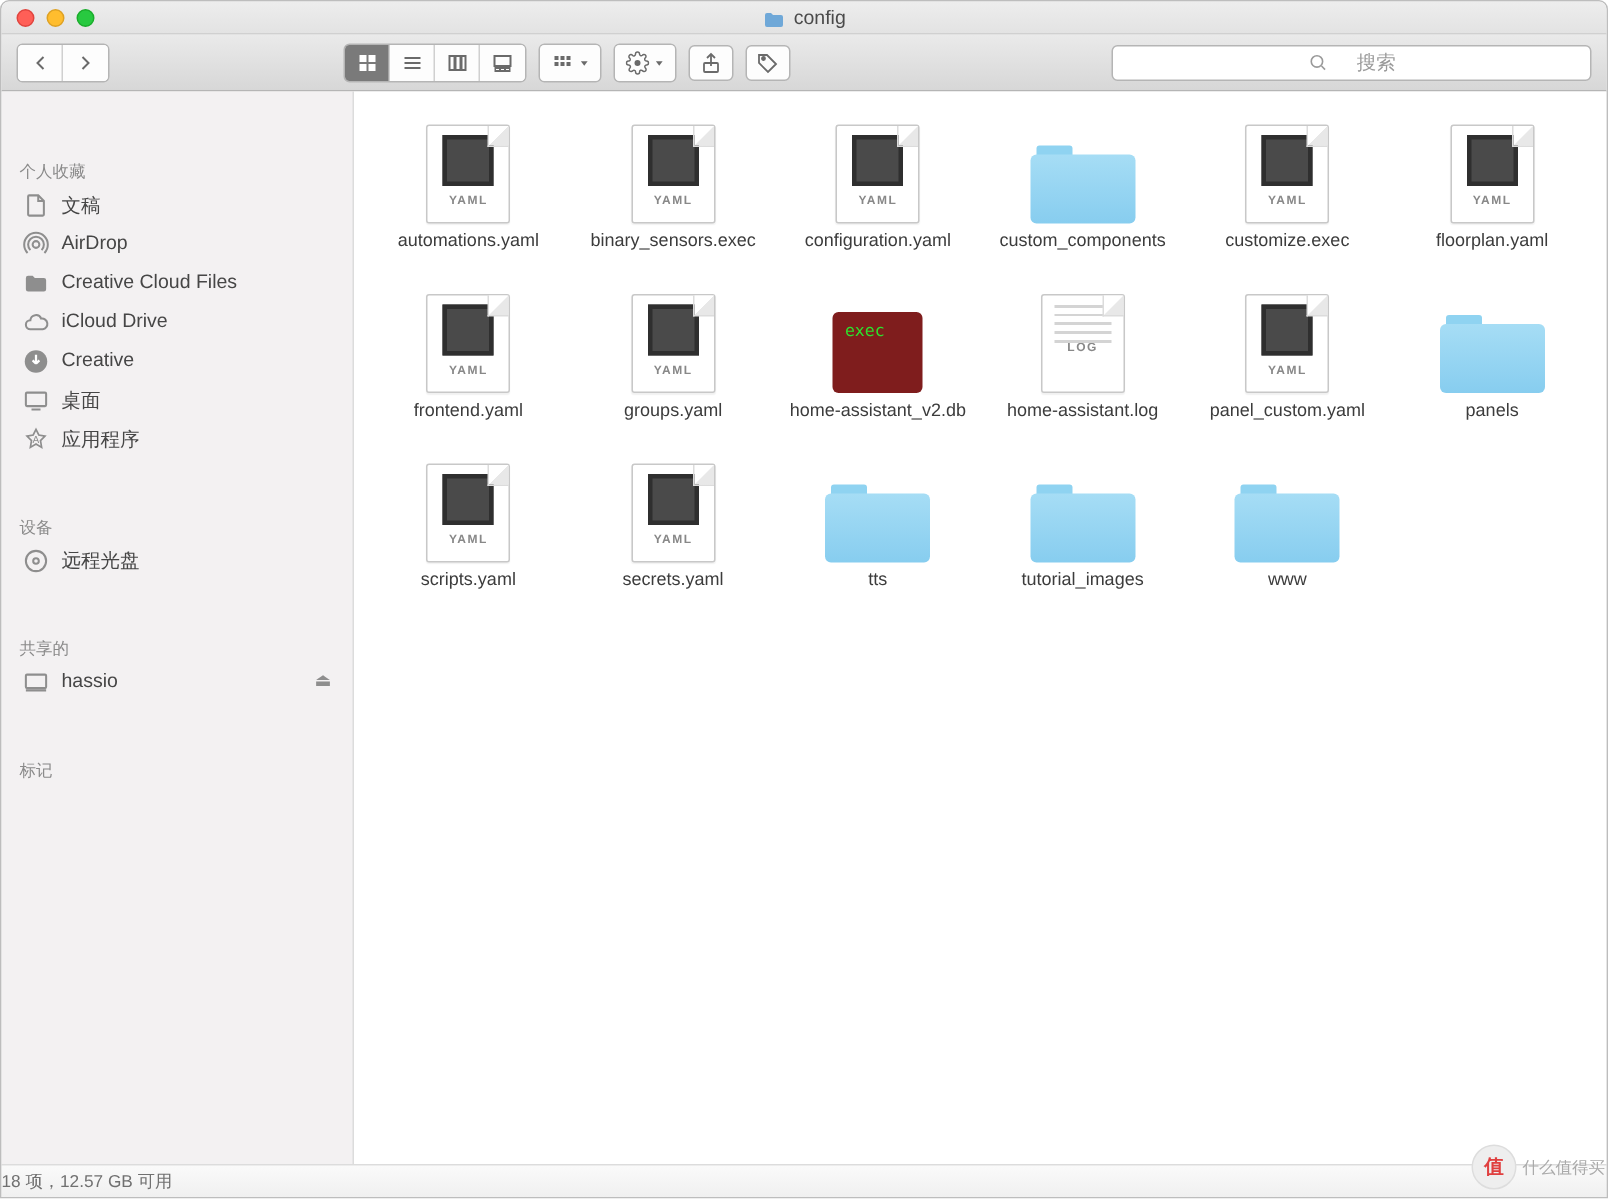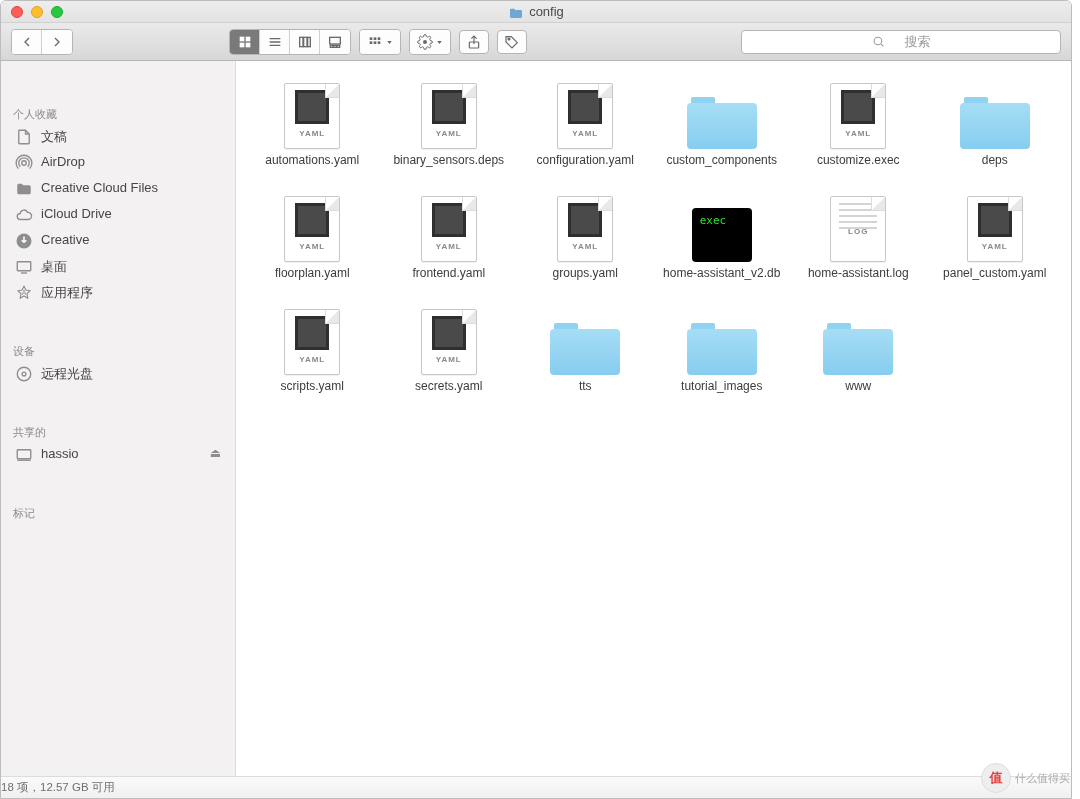--- a/index.html
+++ b/index.html
@@ -209,21 +209,21 @@
     content:""; position:absolute; top:4px; left:4px; width:24px; height:8px;
     background:#8fd3f1; border-radius:2px 2px 0 0;
   }
   .folder-icon::after{
     content:""; position:absolute; top:10px; left:0; right:0; bottom:0;
     background: linear-gradient(#a6ddf5, #87cdef);
     border-radius:4px;
   }
   .exec-icon {
     width: 60px; height: 54px;
-    background: #000000;
+    background: #7f1d1d;
     border-radius: 4px;
     display:flex; align-items:flex-start; justify-content:flex-start;
     padding:6px 8px;
   }
   .exec-icon span{ color:#2de02d; font-family:monospace; font-size:11px;}
 
   
   .statusbar {
     height: 22px;
     background: linear-gradient(#fafafa, #f0f0f0);
@@ -471,21 +471,21 @@
             <div class="name">automations.yaml</div>
           </div>
           <div class="file">
             <div class="icon-wrap">
               <div class="doc-sheet">
                 <div class="corner"></div>
                 <div class="inner-square"></div>
                 <div class="tag">YAML</div>
               </div>
             </div>
-            <div class="name">binary_sensors.deps</div>
+            <div class="name">binary_sensors.exec</div>
           </div>
           <div class="file">
             <div class="icon-wrap">
               <div class="doc-sheet">
                 <div class="corner"></div>
                 <div class="inner-square"></div>
                 <div class="tag">YAML</div>
               </div>
             </div>
             <div class="name">configuration.yaml</div>
@@ -498,26 +498,20 @@
           </div>
           <div class="file">
             <div class="icon-wrap">
               <div class="doc-sheet">
                 <div class="corner"></div>
                 <div class="inner-square"></div>
                 <div class="tag">YAML</div>
               </div>
             </div>
             <div class="name">customize.exec</div>
-          </div>
-          <div class="file">
-            <div class="icon-wrap">
-              <div class="folder-icon"></div>
-            </div>
-            <div class="name">deps</div>
           </div>
           <div class="file">
             <div class="icon-wrap">
               <div class="doc-sheet">
                 <div class="corner"></div>
                 <div class="inner-square"></div>
                 <div class="tag">YAML</div>
               </div>
             </div>
             <div class="name">floorplan.yaml</div>
@@ -561,20 +555,26 @@
           </div>
           <div class="file">
             <div class="icon-wrap">
               <div class="doc-sheet">
                 <div class="corner"></div>
                 <div class="inner-square"></div>
                 <div class="tag">YAML</div>
               </div>
             </div>
             <div class="name">panel_custom.yaml</div>
+          </div>
+          <div class="file">
+            <div class="icon-wrap">
+              <div class="folder-icon"></div>
+            </div>
+            <div class="name">panels</div>
           </div>
           <div class="file">
             <div class="icon-wrap">
               <div class="doc-sheet">
                 <div class="corner"></div>
                 <div class="inner-square"></div>
                 <div class="tag">YAML</div>
               </div>
             </div>
             <div class="name">scripts.yaml</div>

